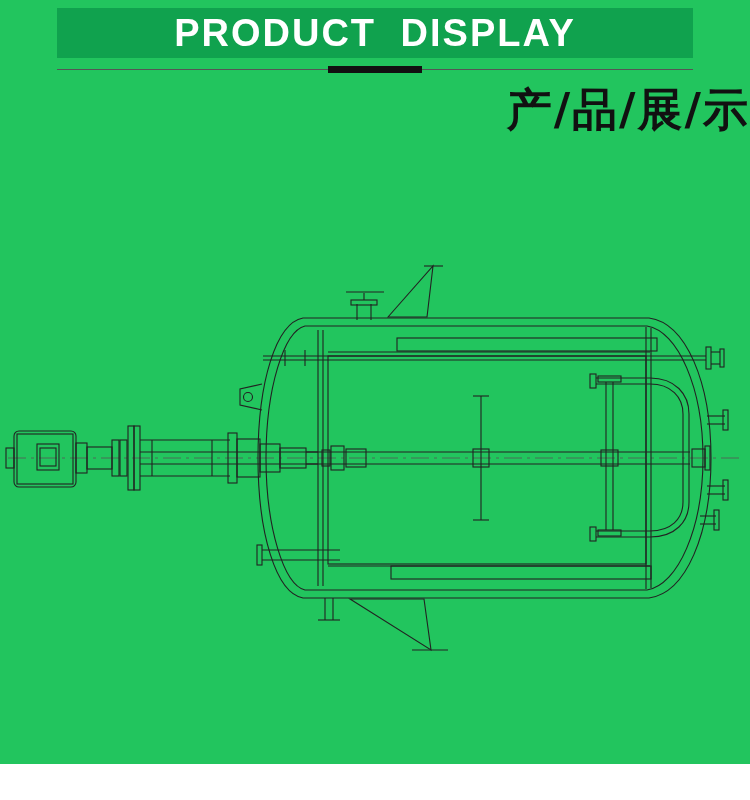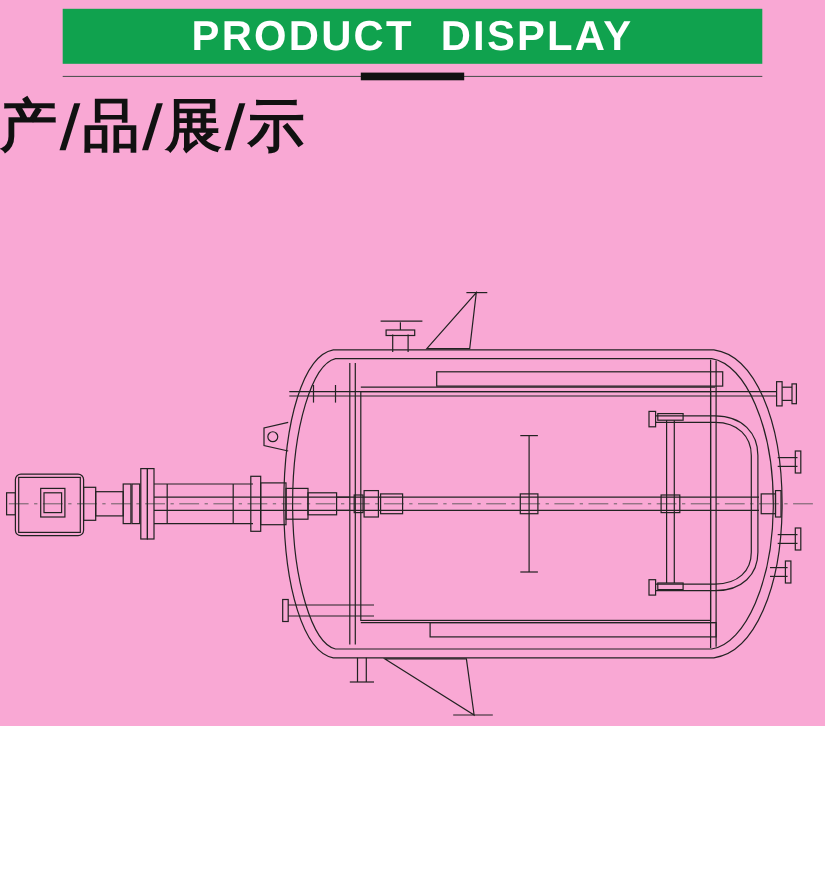--- a/index.html
+++ b/index.html
@@ -1,30 +1,30 @@
 <!DOCTYPE html>
 <html><head>
 <meta charset="utf-8">
 <style>
   html,body{margin:0;padding:0;background:#fff;}
-  .page{position:relative;width:750px;height:660px;background:#f9a8d4;overflow:hidden;
+  .page{position:relative;width:750px;height:764px;background:#22c55e;overflow:hidden;
         font-family:"Liberation Sans",sans-serif;}
   
   .banner{position:absolute;left:57px;top:8px;width:636px;height:50px;
           display:flex;align-items:center;justify-content:center;z-index:2;}
   .banner-title{margin:0;font-size:38px;font-weight:bold;letter-spacing:2px;word-spacing:12px;
                 font-family:"Liberation Sans",sans-serif;}
   
   .divider{position:absolute;left:57px;top:66px;width:636px;height:8px;z-index:2;}
   .divider-line{position:absolute;left:0;right:0;top:3px;height:1px;display:block;}
   .divider-accent{position:absolute;left:50%;top:0;transform:translateX(-50%);
                   width:94px;height:7px;display:block;}
   
-  .cn-title{position:absolute;left:0;top:80px;width:100%;margin:0;text-align:left;
-            font-size:52px;font-weight:700;letter-spacing:2px;
+  .cn-title{position:absolute;left:0;top:80px;width:100%;margin:0;text-align:right;
+            font-size:45px;font-weight:700;letter-spacing:2px;
             font-family:"DejaVu Sans","Liberation Sans",sans-serif;}
   
   .figure{position:absolute;inset:0;margin:0;z-index:1;}
   .figure svg{display:block;}
   .draw line,.draw path,.draw rect,.draw circle{stroke:#222;fill:none;stroke-width:1.1;}
   .draw .thin{stroke-width:0.8;stroke:#555;}
 </style>
 </head>
 <body>
 

